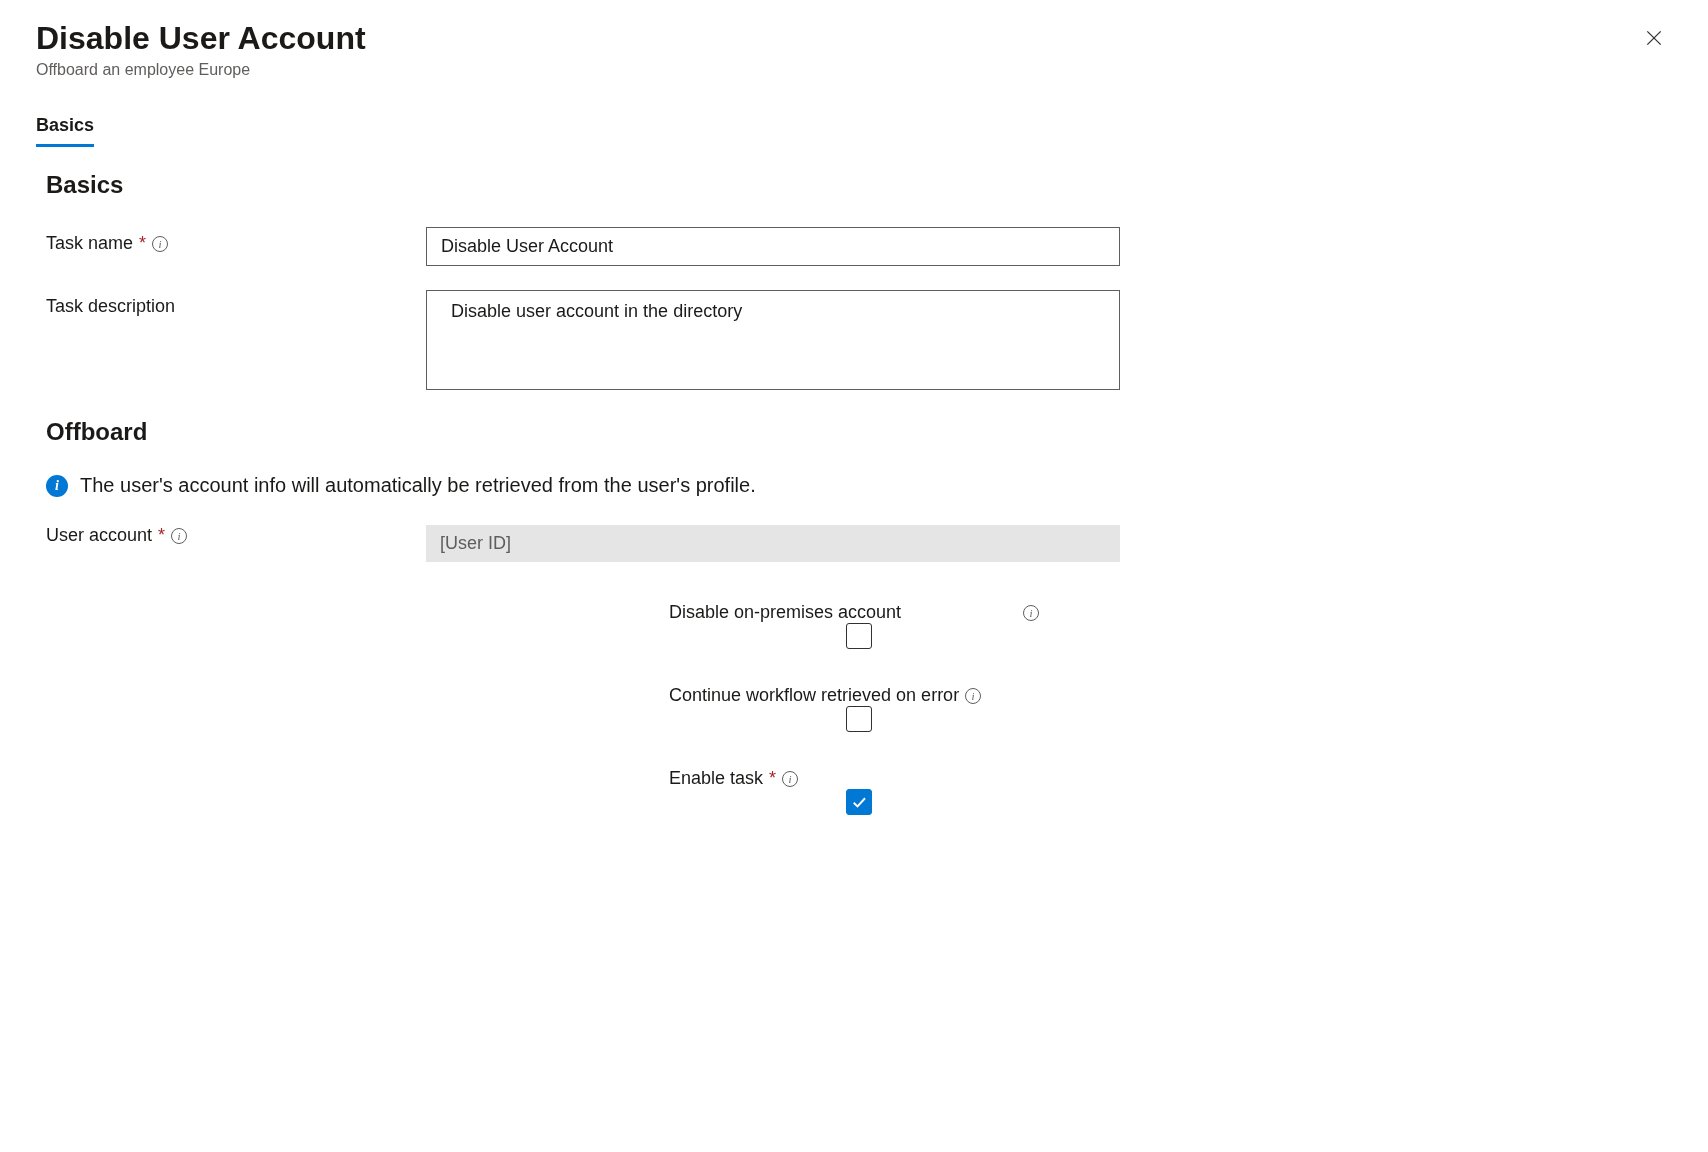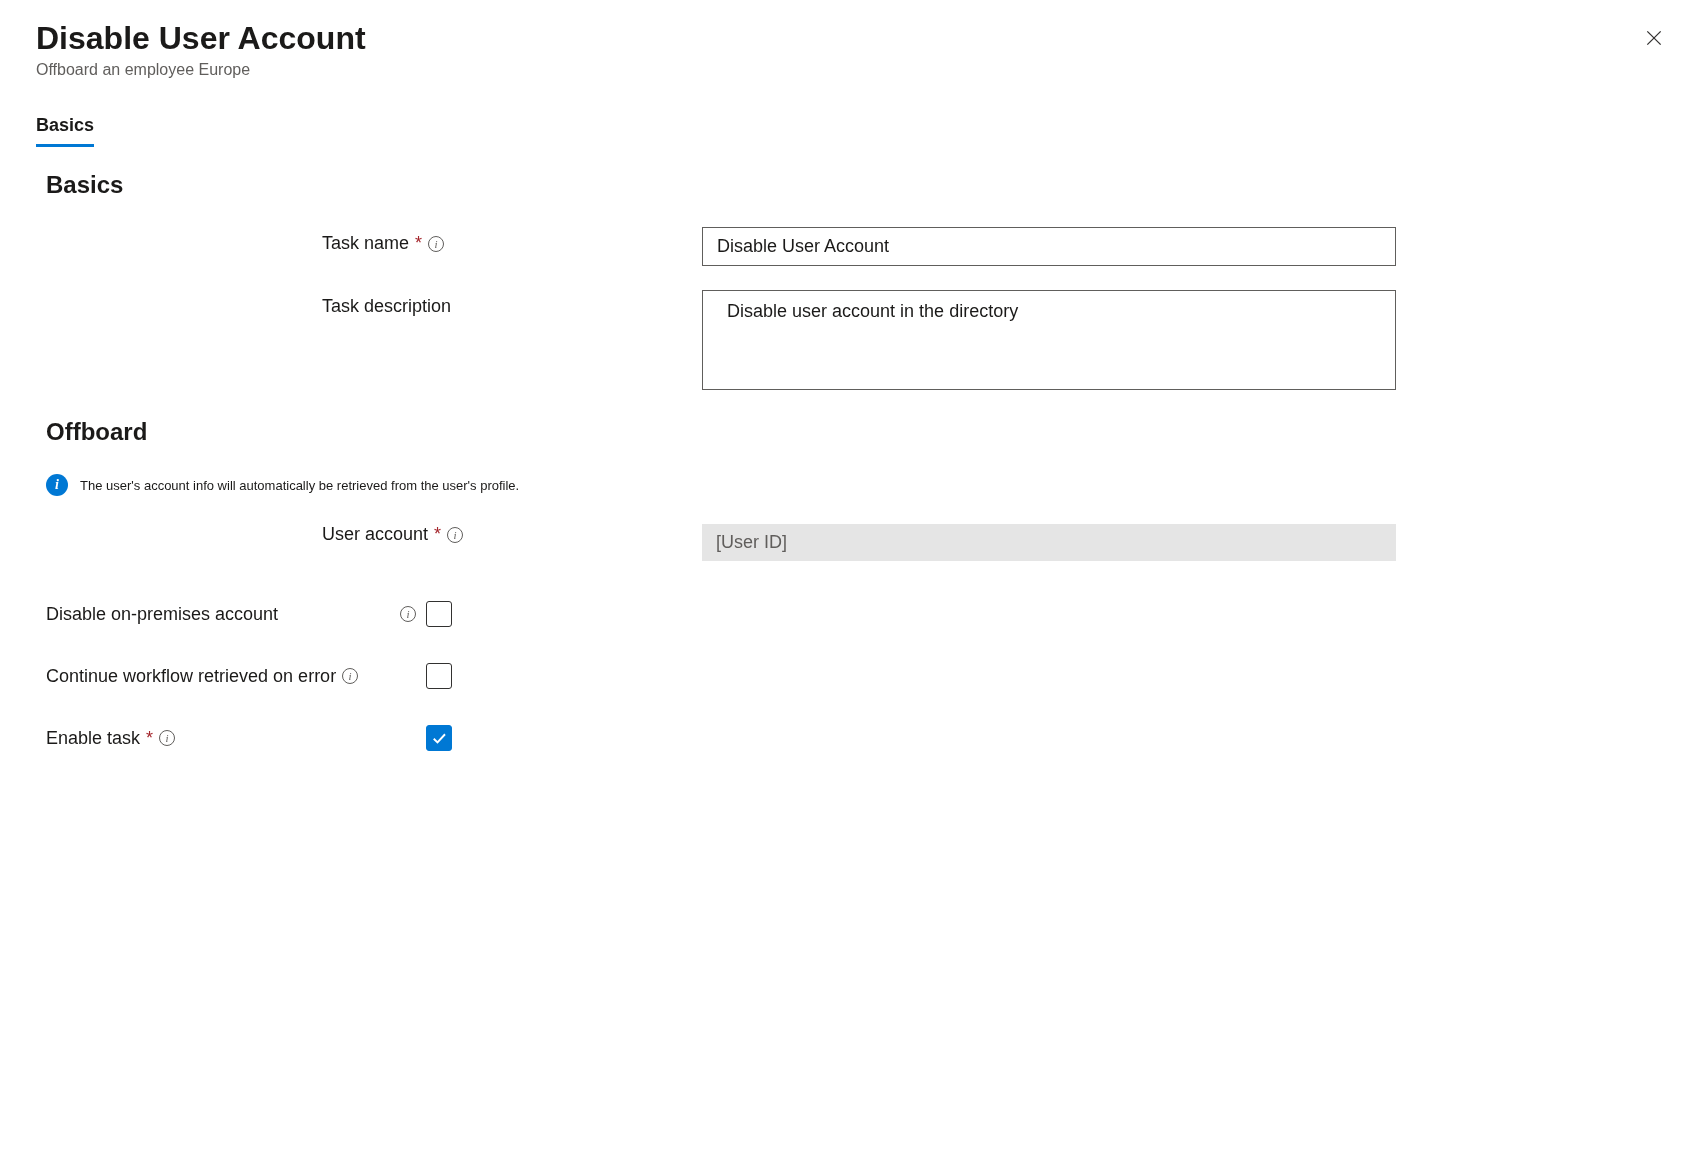--- a/index.html
+++ b/index.html
@@ -61,21 +61,20 @@
       font-weight: 600;
       color: #1b1a19;
       margin-bottom: 28px;
       padding-left: 10px;
     }
     .form-row {
       display: flex;
       align-items: flex-start;
       margin-bottom: 24px;
       padding-left: 10px;
-      justify-content: center;
     }
     .form-label {
       width: 380px;
       flex-shrink: 0;
       font-size: 18px;
       color: #1b1a19;
       display: flex;
       align-items: center;
       gap: 6px;
       padding-top: 6px;
@@ -146,28 +145,29 @@
       display: inline-flex;
       align-items: center;
       justify-content: center;
       font-weight: bold;
       font-style: italic;
       font-family: Georgia, serif;
       font-size: 14px;
       flex-shrink: 0;
     }
     .info-banner-text {
-      font-size: 13px;
+      font-size: 20px;
       color: #1b1a19;
     }
     .checkbox-row {
       display: flex;
       align-items: center;
       margin-bottom: 36px;
       padding-left: 10px;
+      flex-direction: column;
     }
     .checkbox-label {
       width: 380px;
       flex-shrink: 0;
       font-size: 18px;
       color: #1b1a19;
       display: flex;
       align-items: center;
       gap: 6px;
     }

